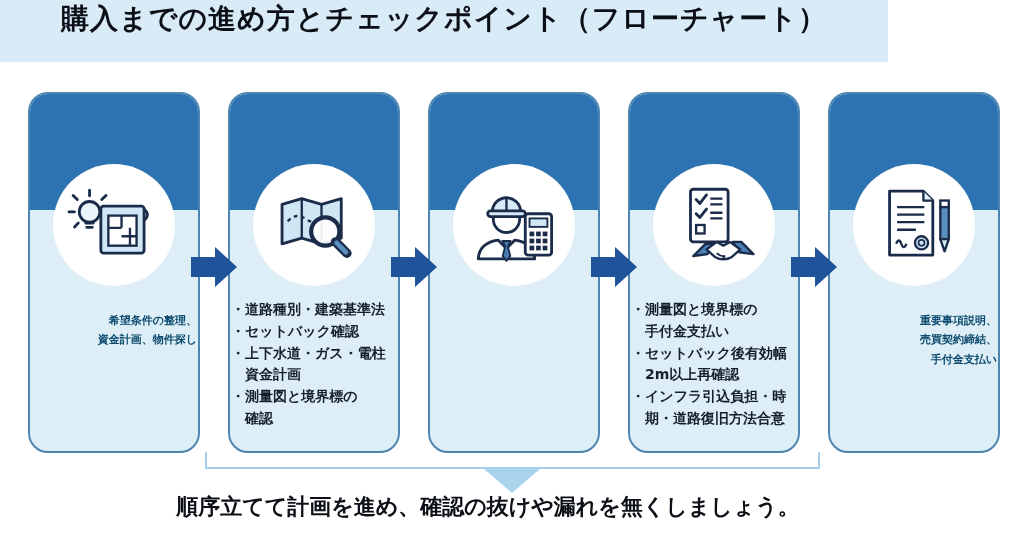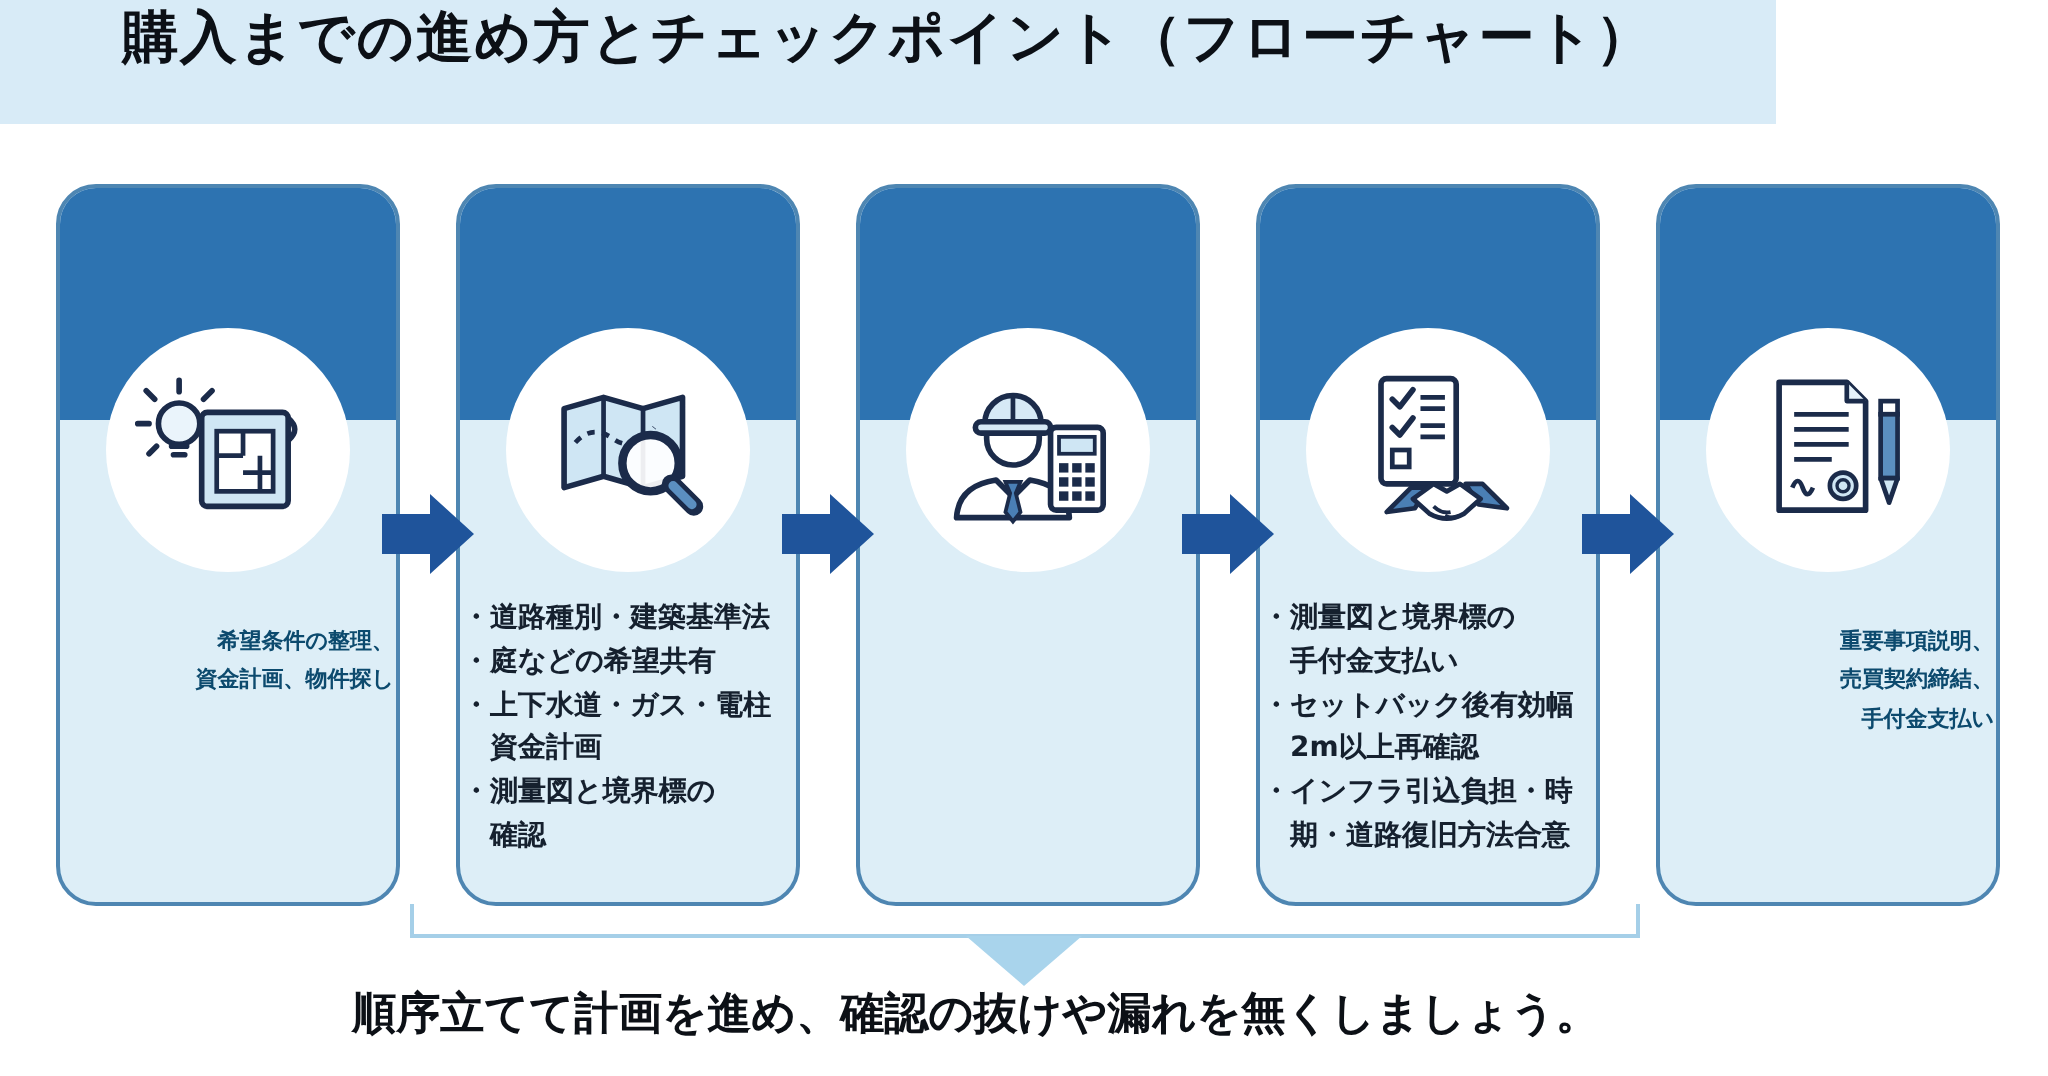--- a/index.html
+++ b/index.html
@@ -131,21 +131,21 @@
         <path d="M16 28 L37 22 L58 28 L79 22 L79 64 L58 70 L37 64 L16 70 Z" fill="#cfe6f4" stroke="#1b2b4a" stroke-width="3" stroke-linejoin="round"></path>
         <path d="M37 22 V64 M58 28 V70" stroke="#1b2b4a" stroke-width="2.5"></path>
         <path d="M22 46 q9 -10 20 -2 t22 -6" fill="none" stroke="#1b2b4a" stroke-width="2.5" stroke-dasharray="4 4"></path>
         <circle cx="62" cy="57" r="15" fill="#ffffff" fill-opacity="0.92" stroke="#1b2b4a" stroke-width="4.5"></circle>
         <path d="M73 68 L85 80" stroke="#1b2b4a" stroke-width="10" stroke-linecap="round"></path>
         <path d="M74 69 L84 79" stroke="#5b8fc0" stroke-width="5" stroke-linecap="round"></path>
       </svg>
     </div>
     <div class="card-body body-bullets">
       <div class="bullet">・道路種別・建築基準法</div>
-      <div class="bullet">・庭などの希望共有</div>
+      <div class="bullet">・セットバック確認</div>
       <div class="bullet">・上下水道・ガス・電柱
 資金計画</div>
       <div class="bullet">・測量図と境界標の
 確認</div>
     </div>
   </div>
 
   <div class="arrow-slot">
     <svg viewBox="0 0 46 50">
       <polygon points="0,15 24,15 24,5 46,25 24,45 24,35 0,35" fill="#1f549b"></polygon>

